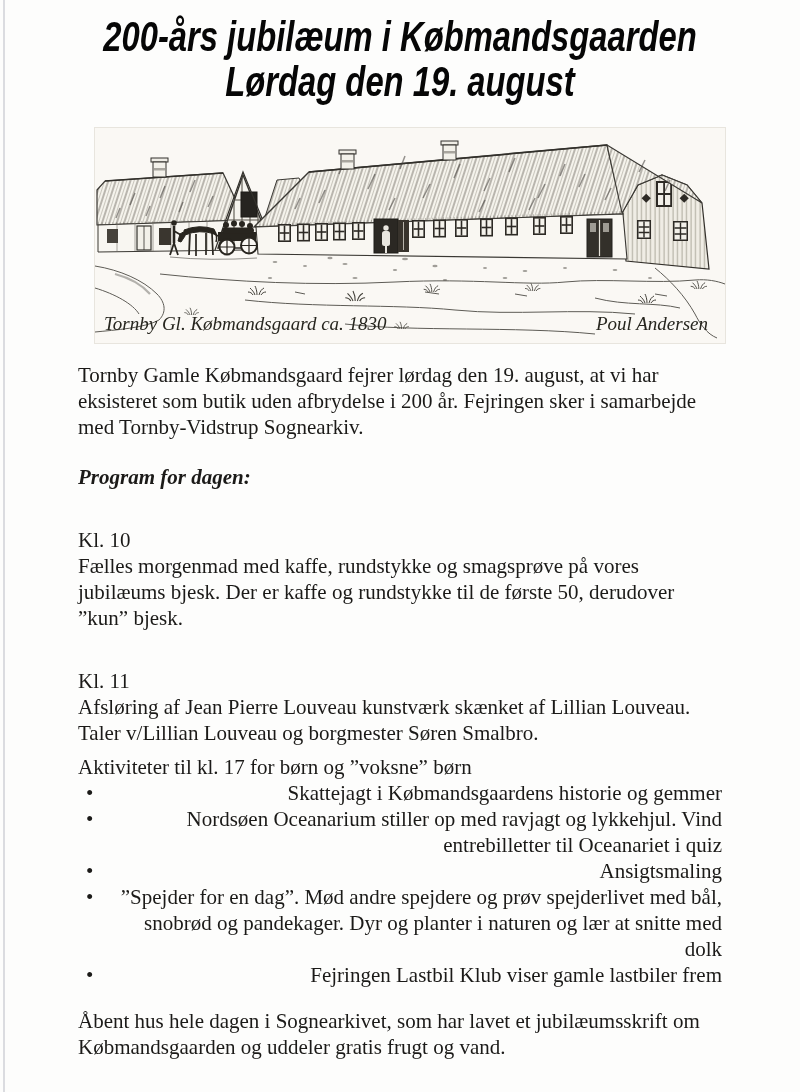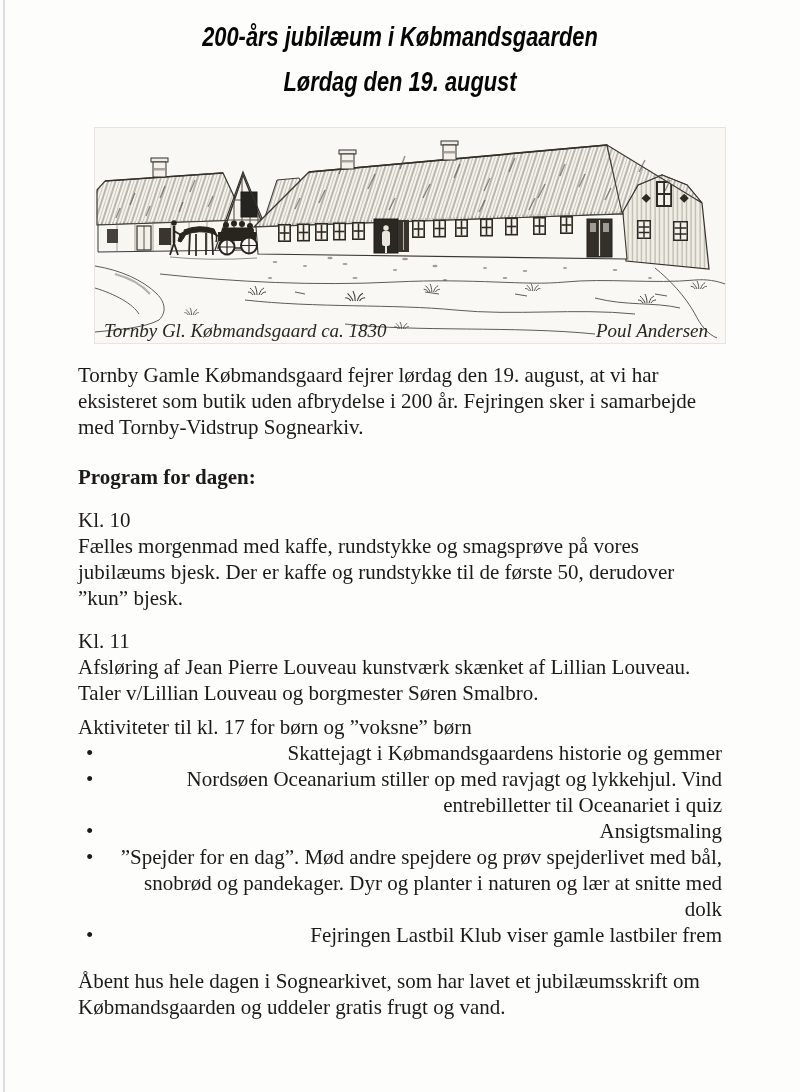--- a/index.html
+++ b/index.html
@@ -9,39 +9,39 @@
     background:#fdfdfc;
     font-family:"Liberation Serif", serif;
     font-size:21px; line-height:26px; color:#1b1a18;
   }
   .edge-line { position:absolute; left:3px; top:0; width:2px; height:100%;
     background:#dbdce0; }
   h1.title {
     padding-top:14px; text-align:center;
     font-family:"Liberation Sans", sans-serif;
     font-style:italic; font-weight:bold;
-    font-size:28px; line-height:45px; color:#060606;
+    font-size:42px; line-height:45px; color:#060606;
     letter-spacing:0;
   }
   .tline { display:block; transform:scaleX(0.78); transform-origin:50% 50%; white-space:nowrap; }
   figure.illustration {
     position:relative; width:630px; height:215px; margin:24px 0 0 95px;
     background:#faf8f4; outline:1px solid #e8e5de;
   }
   figure.illustration svg { display:block; width:630px; height:215px; }
   .cap {
-    position:absolute; bottom:2px; font-style:italic; font-size:19px;
+    position:absolute; bottom:9px; font-style:italic; font-size:19px;
     color:#27261f; line-height:20px; white-space:nowrap;
   }
   .cap-left { left:9px; }
   .cap-right { right:17px; }
   .content { padding:0 78px; }
   .intro { margin-top:19px; }
-  .program-heading { margin-top:24px; font-weight:bold; }
-  .kl { margin-top:17px; }
+  .program-heading { margin-top:24px; font-weight:bold;font-style:italic; }
+  .kl { margin-top:37px; }
   .activities { margin-top:8px; }
   .activities ul { list-style:none;text-align:right; }
   .activities li { position:relative; padding-left:28px; }
   .activities li::before { content:"\2022"; position:absolute; left:8px; top:0; }
   .closing { margin-top:20px; }
 </style>
 </head>
 <body>
 
 <div class="page">

